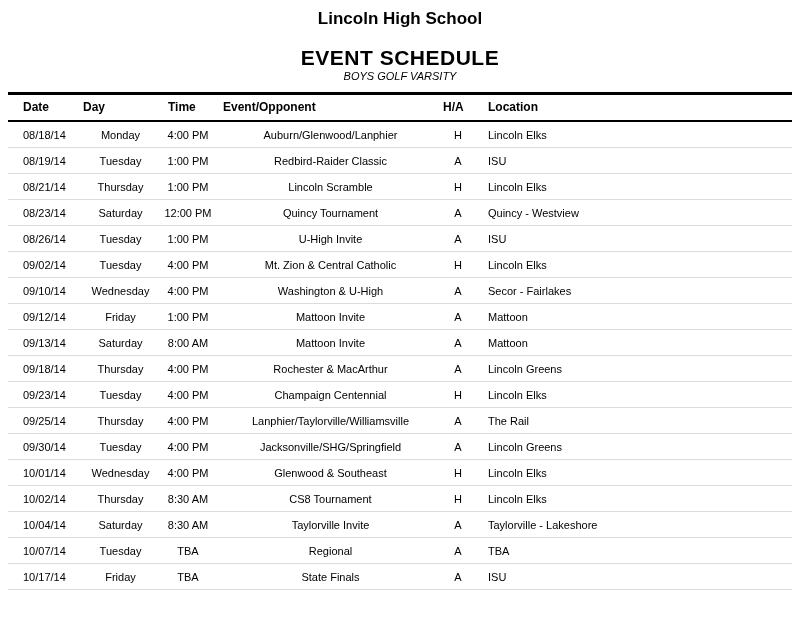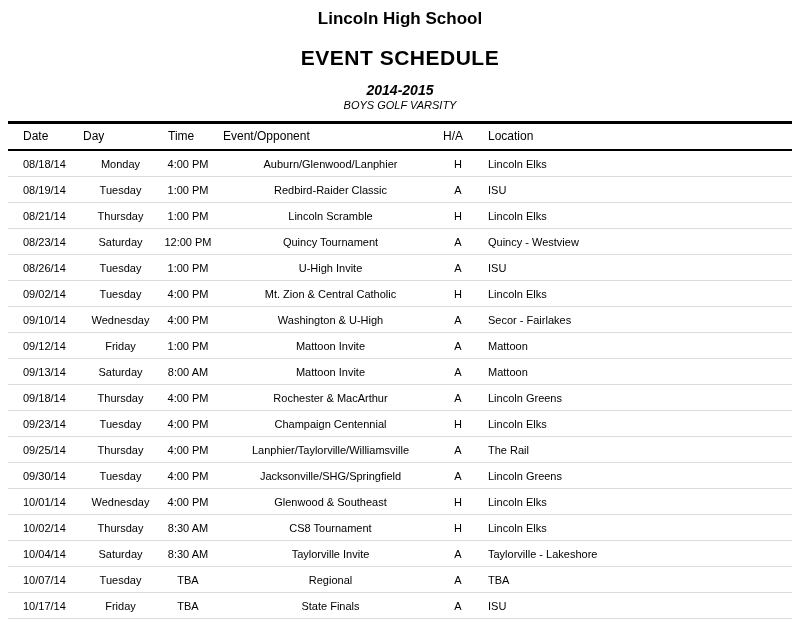--- a/index.html
+++ b/index.html
@@ -23,21 +23,21 @@
 
   table.schedule {
     width: 784px;
     margin: 8px 8px 0 8px;
     border-collapse: collapse;
     border-top: 3px solid #000;
     table-layout: fixed;
   }
   table.schedule thead th {
     font-size: 12px;
-    font-weight: normal;
+    font-weight: bold;
     text-align: left;
     padding: 5px 0 6px 0;
     border-bottom: 2px solid #000;
     white-space: nowrap;
   }
   table.schedule td {
     font-size: 11px;
     padding: 7px 0 6px 0;
     border-bottom: 1px solid #dcdcdc;
     white-space: nowrap;
@@ -55,21 +55,20 @@
   .col-location  { padding-left: 10px !important; text-align: left; }
 </style>
 </head>
 <body>
 
 <div class="page">
 
   <div class="doc-header">
     <div class="school-name">Lincoln High School</div>
     <div class="event-title">EVENT SCHEDULE</div>
-    <div class="season">2014-2015</div>
     <div class="team">BOYS GOLF VARSITY</div>
   </div>
 
   <table class="schedule">
     <colgroup>
       <col style="width:75px">
       <col style="width:75px">
       <col style="width:60px">
       <col style="width:220px">
       <col style="width:40px">

